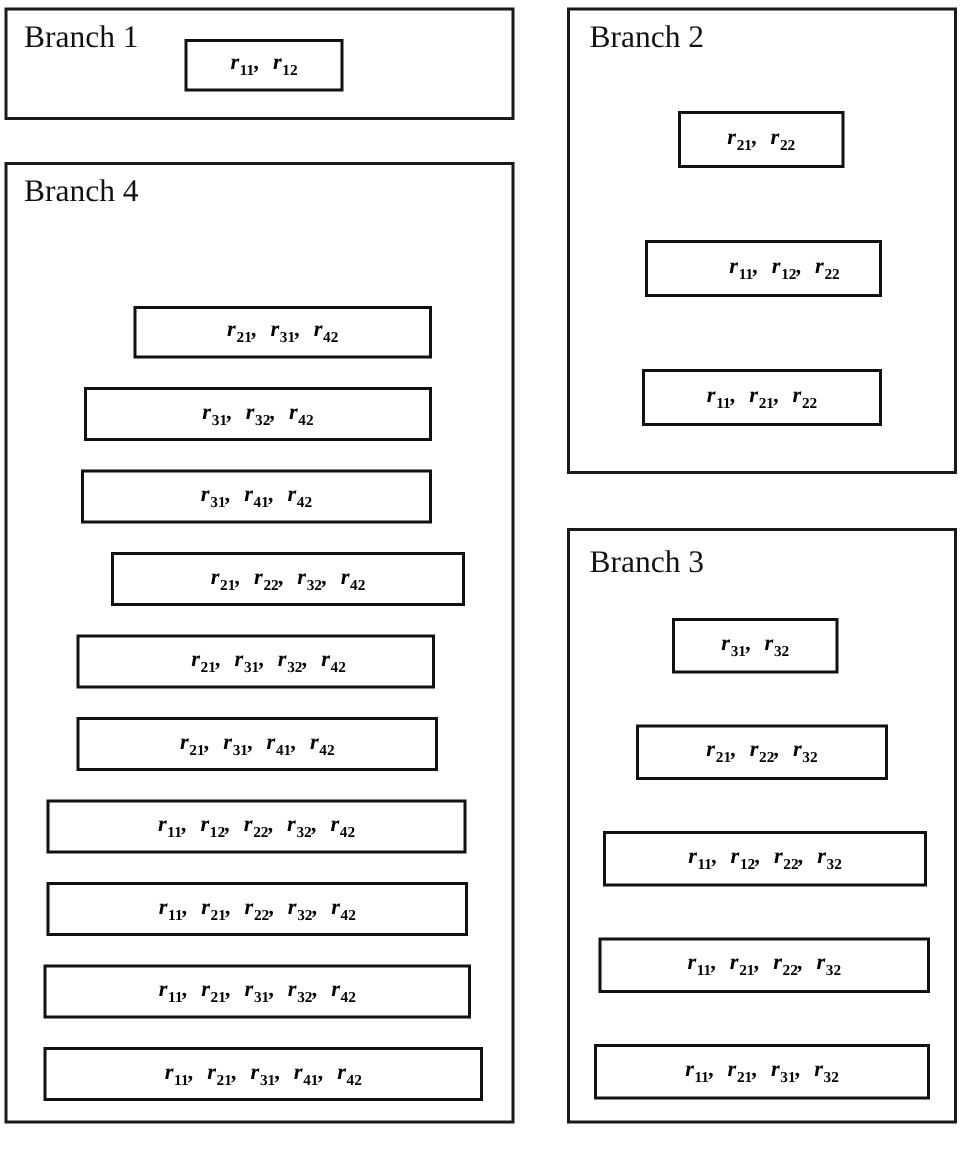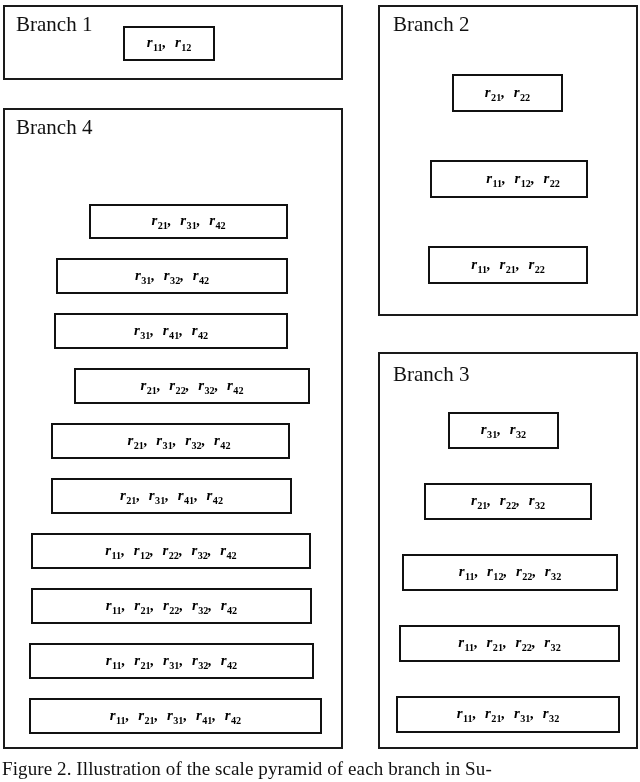--- a/index.html
+++ b/index.html
@@ -56,21 +56,21 @@
     font-style: italic;
     font-weight: bold;
     letter-spacing: 0.4px;
     white-space: nowrap;
     color: #000000;
   }
 
   
   #branch1-box   { left: 3px;   top: 5px;   width: 340px; height: 75px; }
   #branch1-title { left: 16px;  top: 14px; }
-  #b1-s0 { left: 123px; top: 26px; width: 92px; height: 35px; }
+  #b1-s0 { left: 123px; top: 26px; width: 106px; height: 35px; }
 
   
   #branch4-box   { left: 3px;   top: 108px; width: 340px; height: 641px; }
   #branch4-title { left: 16px;  top: 117px; }
   #b4-s0  { left: 107px; top: 149px; width: 129px; height: 35px; }
   #b4-s1  { left: 89px;  top: 204px; width: 199px; height: 35px; }
   #b4-s2  { left: 56px;  top: 258px; width: 232px; height: 36px; }
   #b4-s3  { left: 54px;  top: 313px; width: 234px; height: 36px; }
   #b4-s4  { left: 54px;  top: 368px; width: 236px; height: 36px; margin-left: 20px; }
   #b4-s5  { left: 51px;  top: 423px; width: 239px; height: 36px; padding-left: 17px; }
@@ -178,15 +178,14 @@
   <div class="scale-box" id="b3-s2">
     <span class="scale-label">r<sub style="font-size:0.68em;font-style:normal;font-weight:bold;letter-spacing:0;">11</sub>,&nbsp; r<sub style="font-size:0.68em;font-style:normal;font-weight:bold;letter-spacing:0;">12</sub>,&nbsp; r<sub style="font-size:0.68em;font-style:normal;font-weight:bold;letter-spacing:0;">22</sub>,&nbsp; r<sub style="font-size:0.68em;font-style:normal;font-weight:bold;letter-spacing:0;">32</sub></span>
   </div>
   <div class="scale-box" id="b3-s3">
     <span class="scale-label">r<sub style="font-size:0.68em;font-style:normal;font-weight:bold;letter-spacing:0;">11</sub>,&nbsp; r<sub style="font-size:0.68em;font-style:normal;font-weight:bold;letter-spacing:0;">21</sub>,&nbsp; r<sub style="font-size:0.68em;font-style:normal;font-weight:bold;letter-spacing:0;">22</sub>,&nbsp; r<sub style="font-size:0.68em;font-style:normal;font-weight:bold;letter-spacing:0;">32</sub></span>
   </div>
   <div class="scale-box" id="b3-s4">
     <span class="scale-label">r<sub style="font-size:0.68em;font-style:normal;font-weight:bold;letter-spacing:0;">11</sub>,&nbsp; r<sub style="font-size:0.68em;font-style:normal;font-weight:bold;letter-spacing:0;">21</sub>,&nbsp; r<sub style="font-size:0.68em;font-style:normal;font-weight:bold;letter-spacing:0;">31</sub>,&nbsp; r<sub style="font-size:0.68em;font-style:normal;font-weight:bold;letter-spacing:0;">32</sub></span>
   </div>
 
-  <div id="caption">Figure 2. Illustration of the scale pyramid of each branch in Su-</div>
 
 </div>
 
 </body></html>

